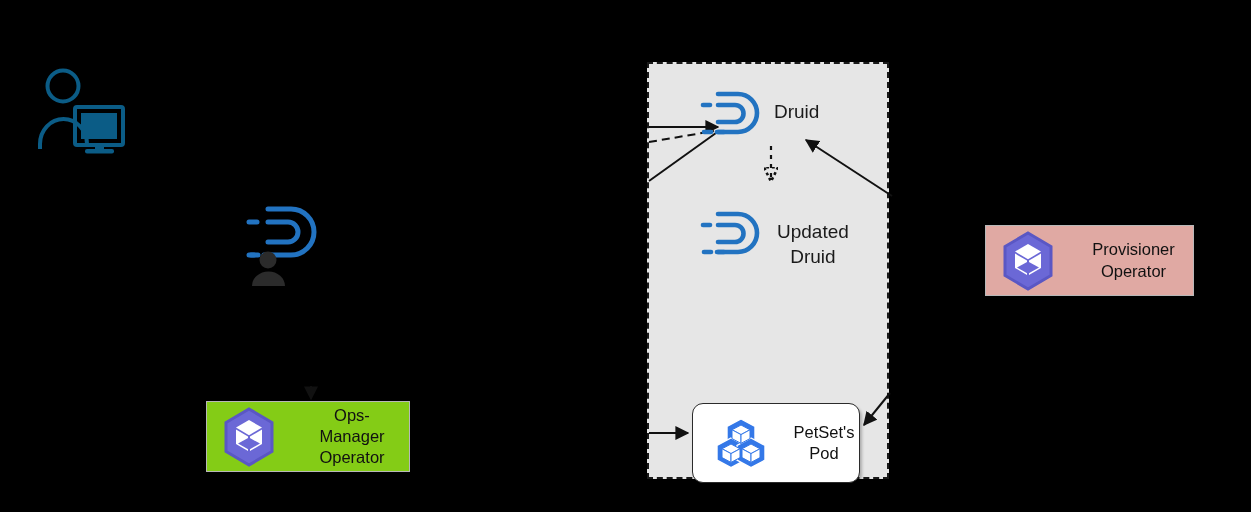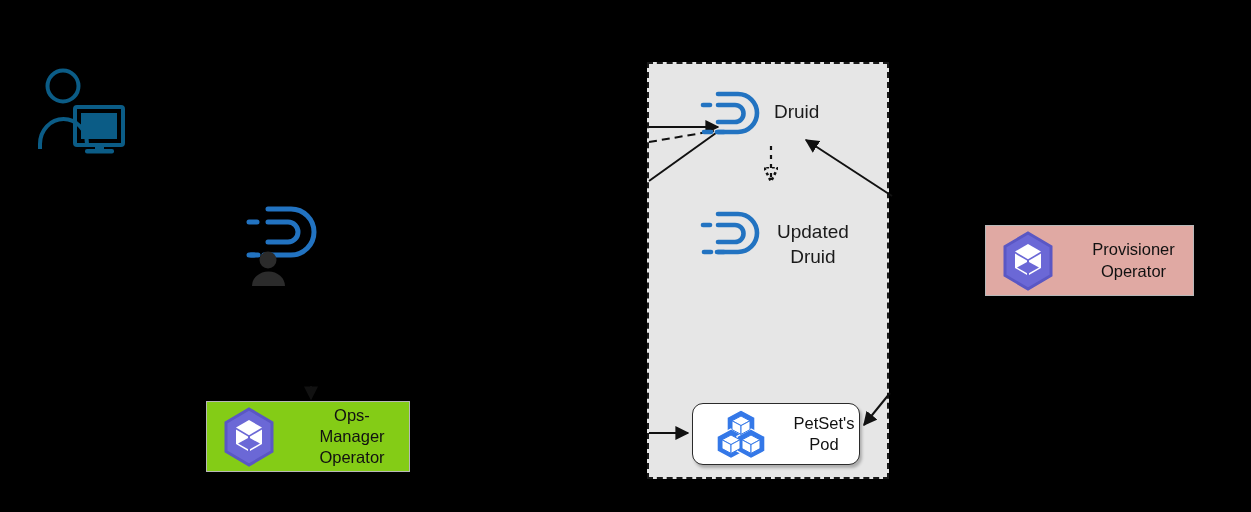--- a/index.html
+++ b/index.html
@@ -65,21 +65,21 @@
     text-align: center;
     flex: 1;
     white-space: pre-line;
   }
 
   
   #petset-box {
     left: 692px;
     top: 403px;
     width: 168px;
-    height: 62px;
+    height: 80px;
     background: #ffffff;
     border: 1.6px solid #2b2b2b;
     border-radius: 11px;
     box-sizing: border-box;
     display: flex;
     align-items: center;
     gap: 22px;
     padding-left: 22px;
     box-shadow: 2px 3px 3px rgba(0,0,0,0.25);
   }

